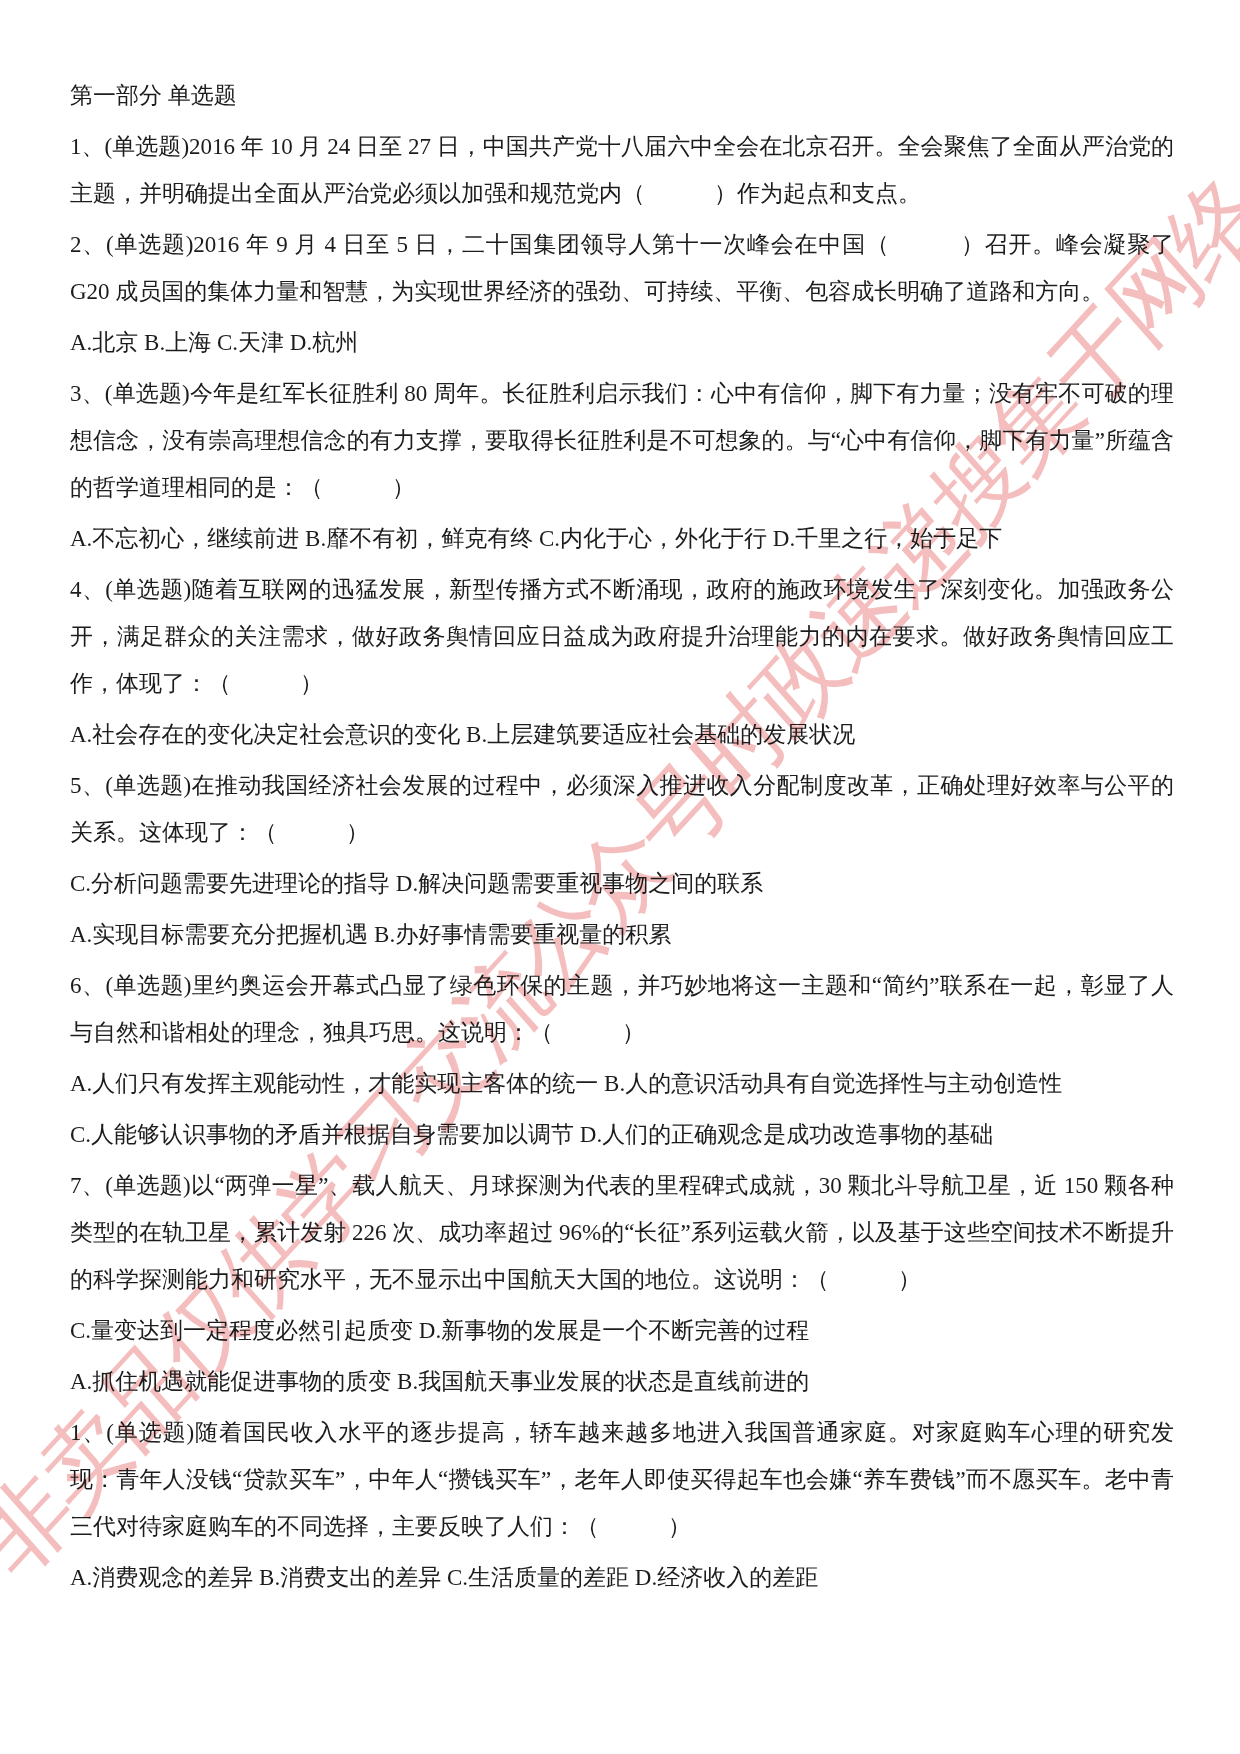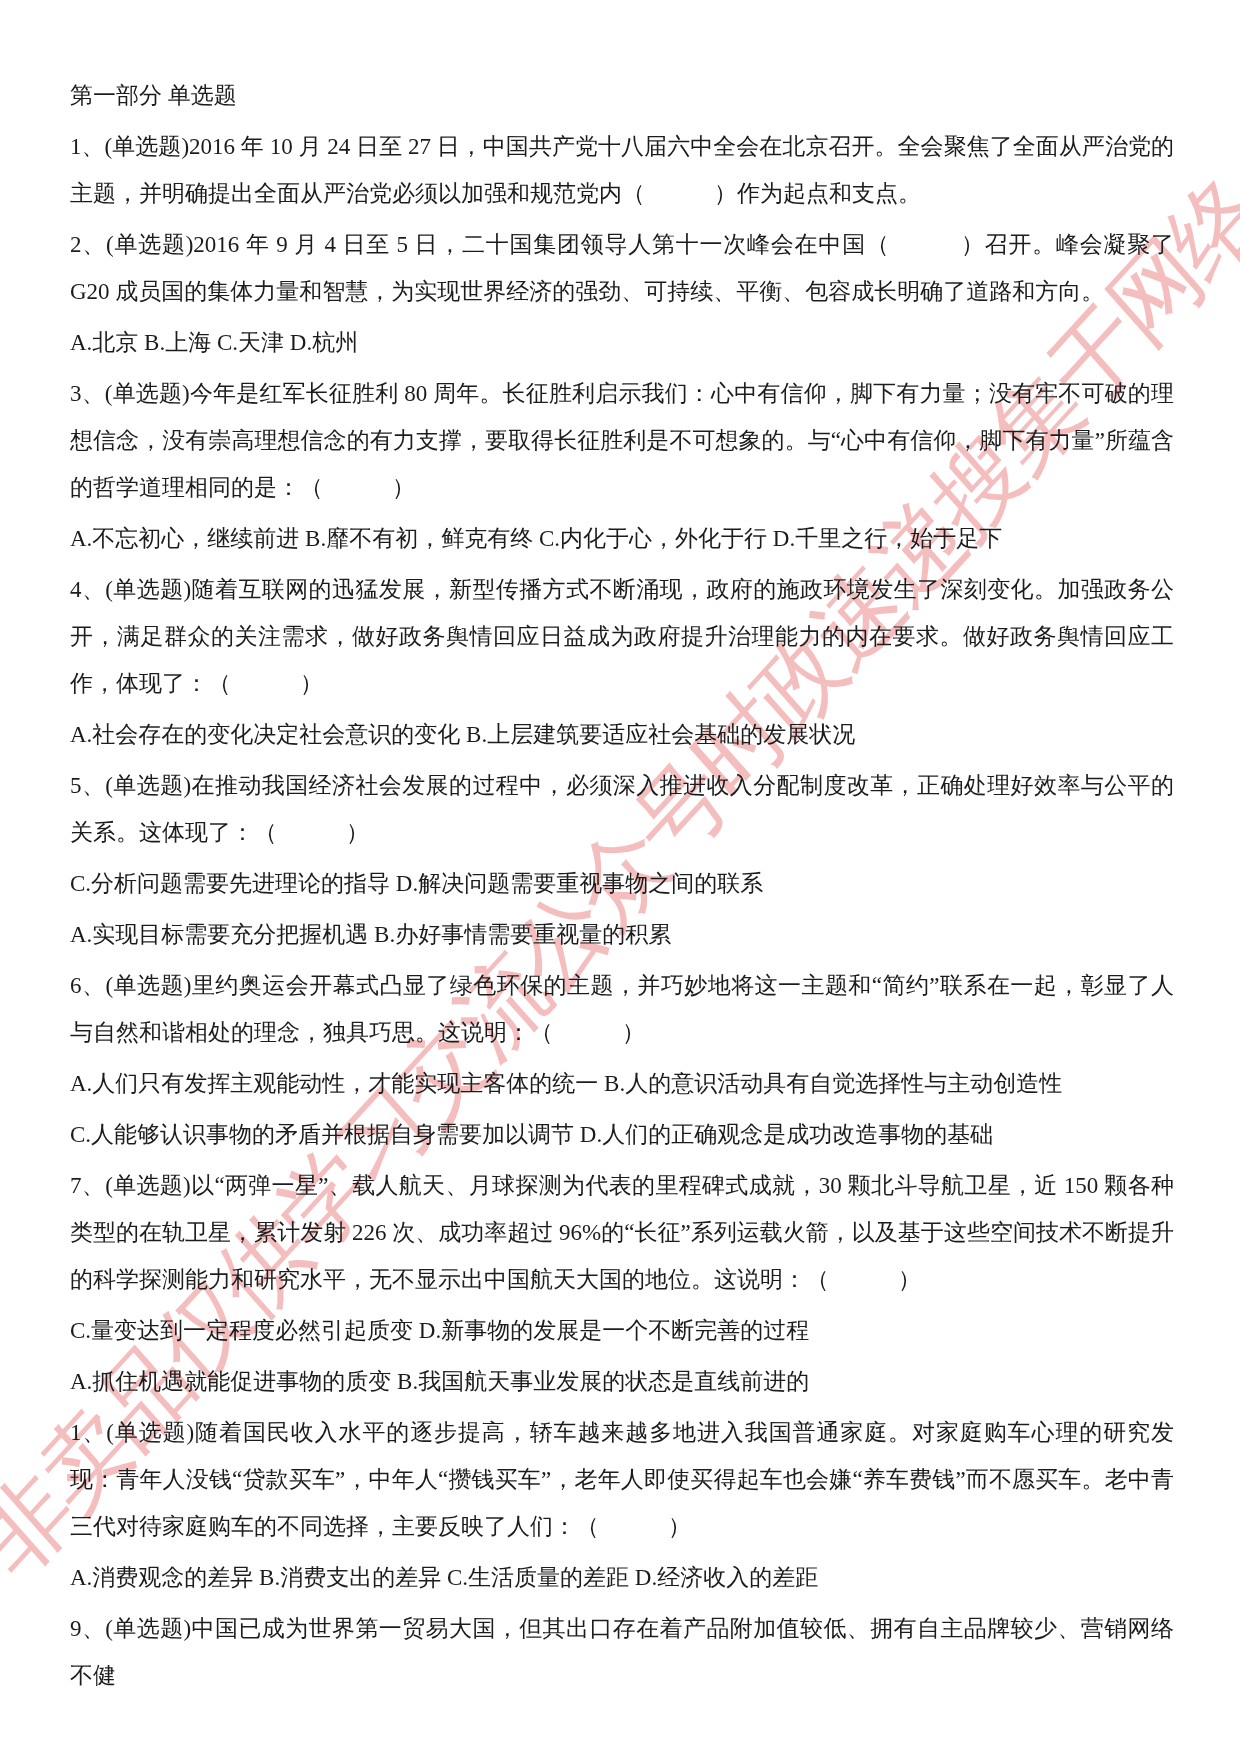--- a/index.html
+++ b/index.html
@@ -56,16 +56,15 @@
         <p>C.分析问题需要先进理论的指导 D.解决问题需要重视事物之间的联系</p>
         <p>A.实现目标需要充分把握机遇 B.办好事情需要重视量的积累</p>
         <p>6、(单选题)里约奥运会开幕式凸显了绿色环保的主题，并巧妙地将这一主题和“简约”联系在一起，彰显了人与自然和谐相处的理念，独具巧思。这说明：（　　　）</p>
         <p>A.人们只有发挥主观能动性，才能实现主客体的统一 B.人的意识活动具有自觉选择性与主动创造性</p>
         <p>C.人能够认识事物的矛盾并根据自身需要加以调节 D.人们的正确观念是成功改造事物的基础</p>
         <p>7、(单选题)以“两弹一星”、载人航天、月球探测为代表的里程碑式成就，30 颗北斗导航卫星，近 150 颗各种类型的在轨卫星，累计发射 226 次、成功率超过 96%的“长征”系列运载火箭，以及基于这些空间技术不断提升的科学探测能力和研究水平，无不显示出中国航天大国的地位。这说明：（　　　）</p>
         <p>C.量变达到一定程度必然引起质变 D.新事物的发展是一个不断完善的过程</p>
         <p>A.抓住机遇就能促进事物的质变 B.我国航天事业发展的状态是直线前进的</p>
         <p>1、(单选题)随着国民收入水平的逐步提高，轿车越来越多地进入我国普通家庭。对家庭购车心理的研究发现：青年人没钱“贷款买车”，中年人“攒钱买车”，老年人即使买得起车也会嫌“养车费钱”而不愿买车。老中青三代对待家庭购车的不同选择，主要反映了人们：（　　　）</p>
         <p>A.消费观念的差异 B.消费支出的差异 C.生活质量的差距 D.经济收入的差距</p>
-        <p>9、(单选题)中国已成为世界第一贸易大国，但其出口存在着产品附加值较低、拥有自主品牌较少、营销网络不健</p>
       </div>
   </div>
 </div>
 
 </body></html>

